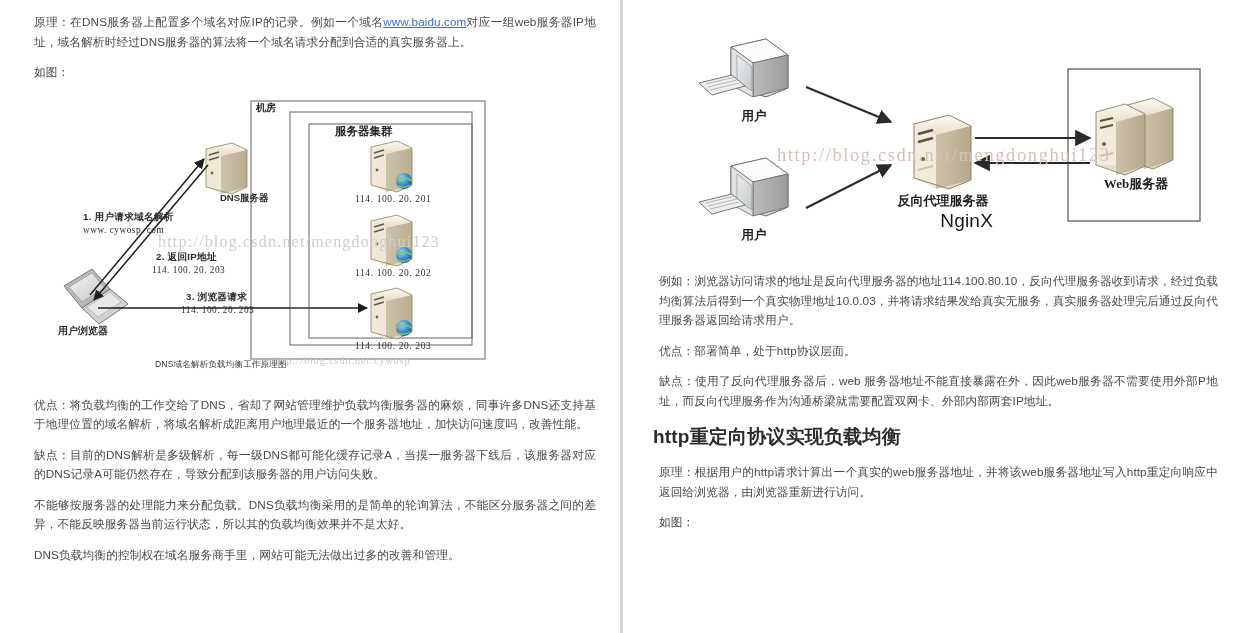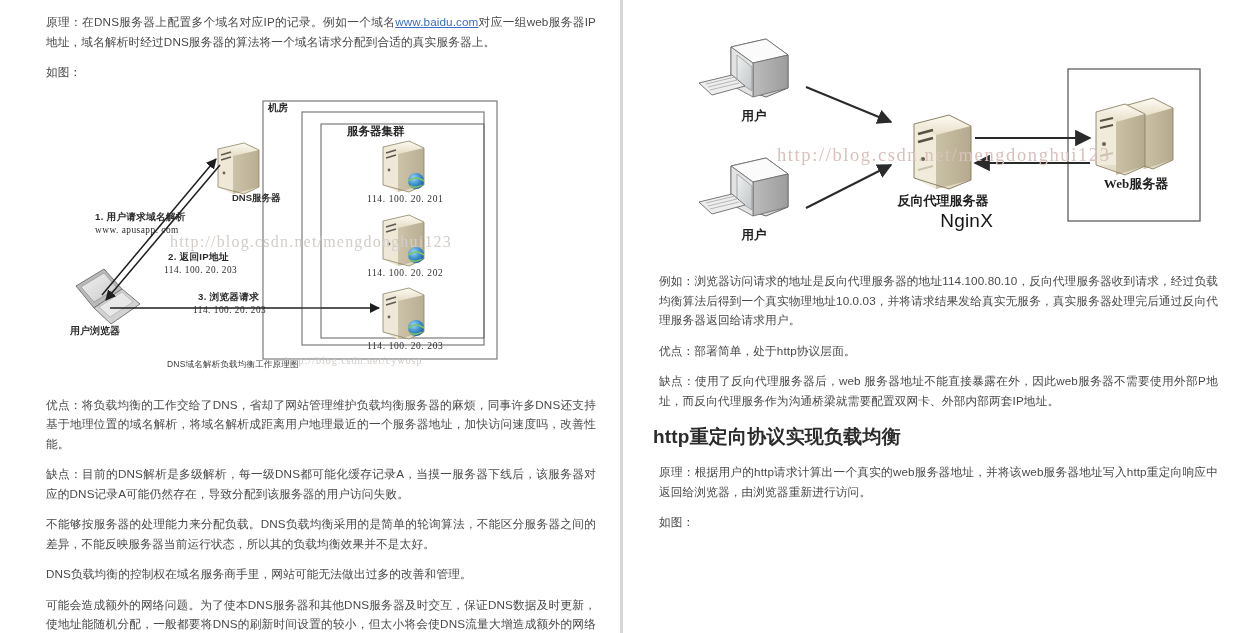--- a/index.html
+++ b/index.html
@@ -20,21 +20,21 @@
     inset: 0;
     display: flex;
   }
   .column {
     position: relative;
     box-sizing: border-box;
     overflow: hidden;
   }
   .col-left {
     width: 620px;
-    padding: 12px 24px 0 40px;
+    padding: 12px 24px 0 28px;
   }
   .col-divider {
     width: 3px;
     background: #d4d6d8;
     flex: 0 0 auto;
   }
   .col-right {
     width: 617px;
     padding: 12px 22px 0 30px;
   }
@@ -288,36 +288,35 @@
       <div class="node-label cluster-title" style="left:307px; top:31px;">服务器集群</div>
 
       <div class="node-label ip-label" style="left:327px; top:101px;">114. 100. 20. 201</div>
       <div class="node-label ip-label" style="left:327px; top:175px;">114. 100. 20. 202</div>
       <div class="node-label ip-label" style="left:327px; top:248px;">114. 100. 20. 203</div>
 
       <div class="node-label" style="left:192px; top:99px; font-size:9.5px; font-weight:bold;">DNS服务器</div>
       <div class="node-label" style="left:30px; top:231px; font-size:10px; font-weight:bold;">用户浏览器</div>
 
       <div class="node-label flow-label" style="left:55px; top:118px;">1. 用户请求域名解析</div>
-      <div class="node-label flow-sub" style="left:55px; top:132px;">www. apusapp. com</div>
+      <div class="node-label flow-sub" style="left:55px; top:132px;">www. cywosp. com</div>
 
       <div class="node-label flow-label" style="left:128px; top:158px;">2. 返回IP地址</div>
       <div class="node-label flow-sub" style="left:124px; top:172px;">114. 100. 20. 203</div>
 
       <div class="node-label flow-label" style="left:158px; top:198px;">3. 浏览器请求</div>
       <div class="node-label flow-sub" style="left:153px; top:212px;">114. 100. 20. 203</div>
 
       <div class="fig-caption">DNS域名解析负载均衡工作原理图</div>
     </div>
 
     <p class="body-text indent">优点：将负载均衡的工作交给了DNS，省却了网站管理维护负载均衡服务器的麻烦，同事许多DNS还支持基于地理位置的域名解析，将域名解析成距离用户地理最近的一个服务器地址，加快访问速度吗，改善性能。</p>
     <p class="body-text indent">缺点：目前的DNS解析是多级解析，每一级DNS都可能化缓存记录A，当摸一服务器下线后，该服务器对应的DNS记录A可能仍然存在，导致分配到该服务器的用户访问失败。</p>
     <p class="body-text indent">不能够按服务器的处理能力来分配负载。DNS负载均衡采用的是简单的轮询算法，不能区分服务器之间的差异，不能反映服务器当前运行状态，所以其的负载均衡效果并不是太好。</p>
     <p class="body-text indent">DNS负载均衡的控制权在域名服务商手里，网站可能无法做出过多的改善和管理。</p>
-    <p class="body-text indent">可能会造成额外的网络问题。为了使本DNS服务器和其他DNS服务器及时交互，保证DNS数据及时更新，使地址能随机分配，一般都要将DNS的刷新时间设置的较小，但太小将会使DNS流量大增造成额外的网络问题。</p>
 
   </div>
 
   <div class="col-divider"></div>
 
   <div class="column col-right">
 
     <div class="proxy-figure">
       <svg class="proxy-canvas" viewBox="0 0 570 245" xmlns="http://www.w3.org/2000/svg">
         <defs>

